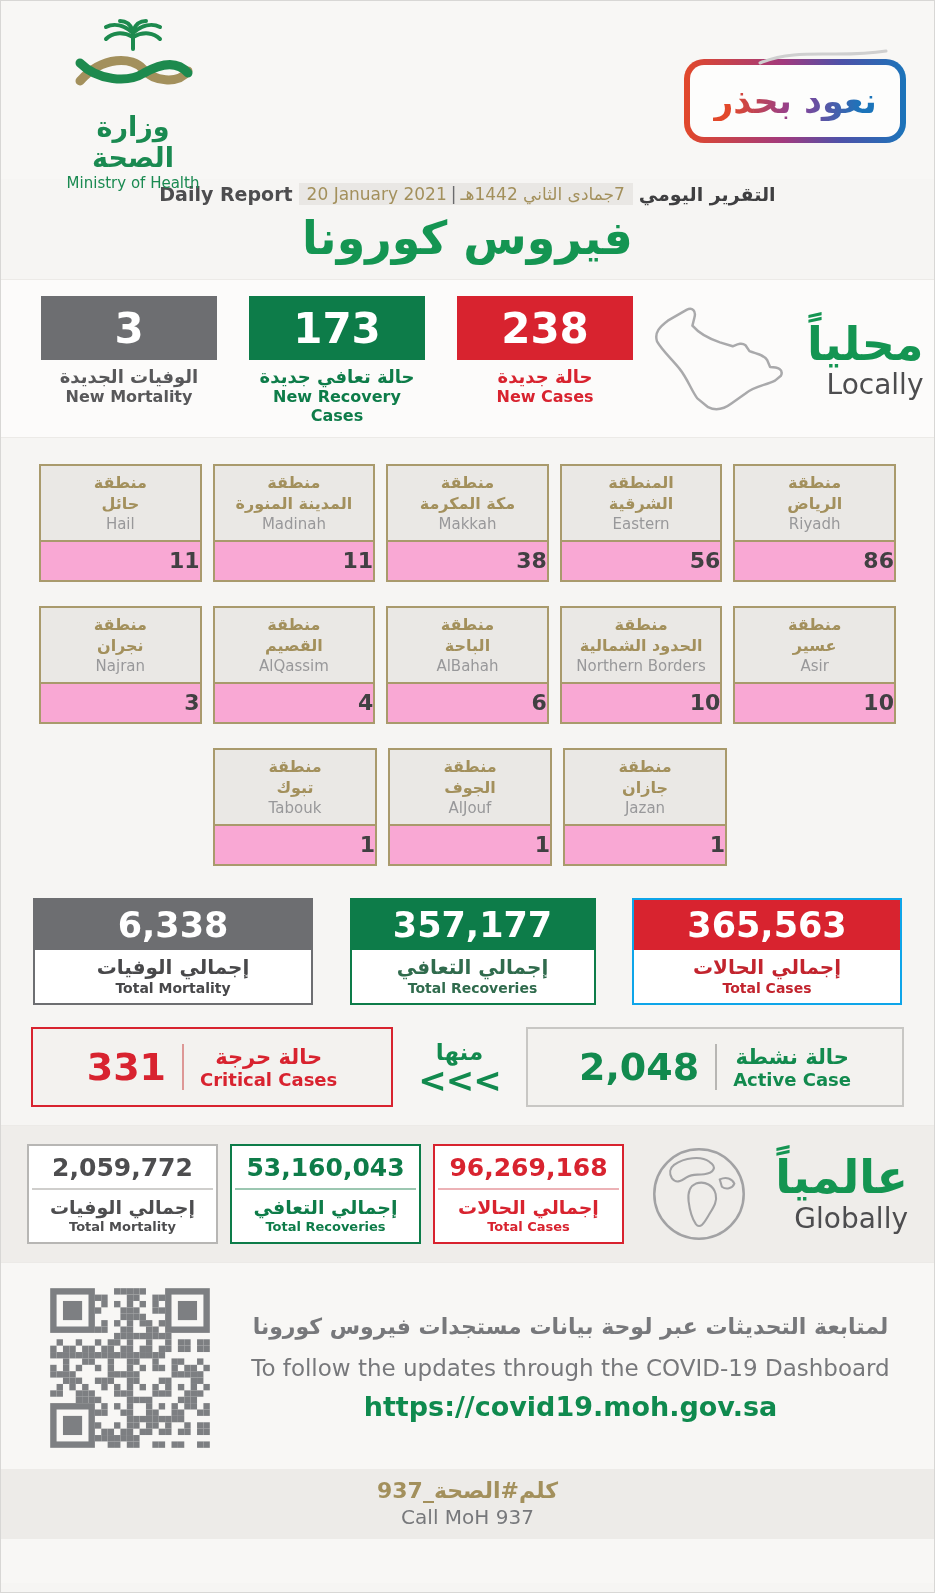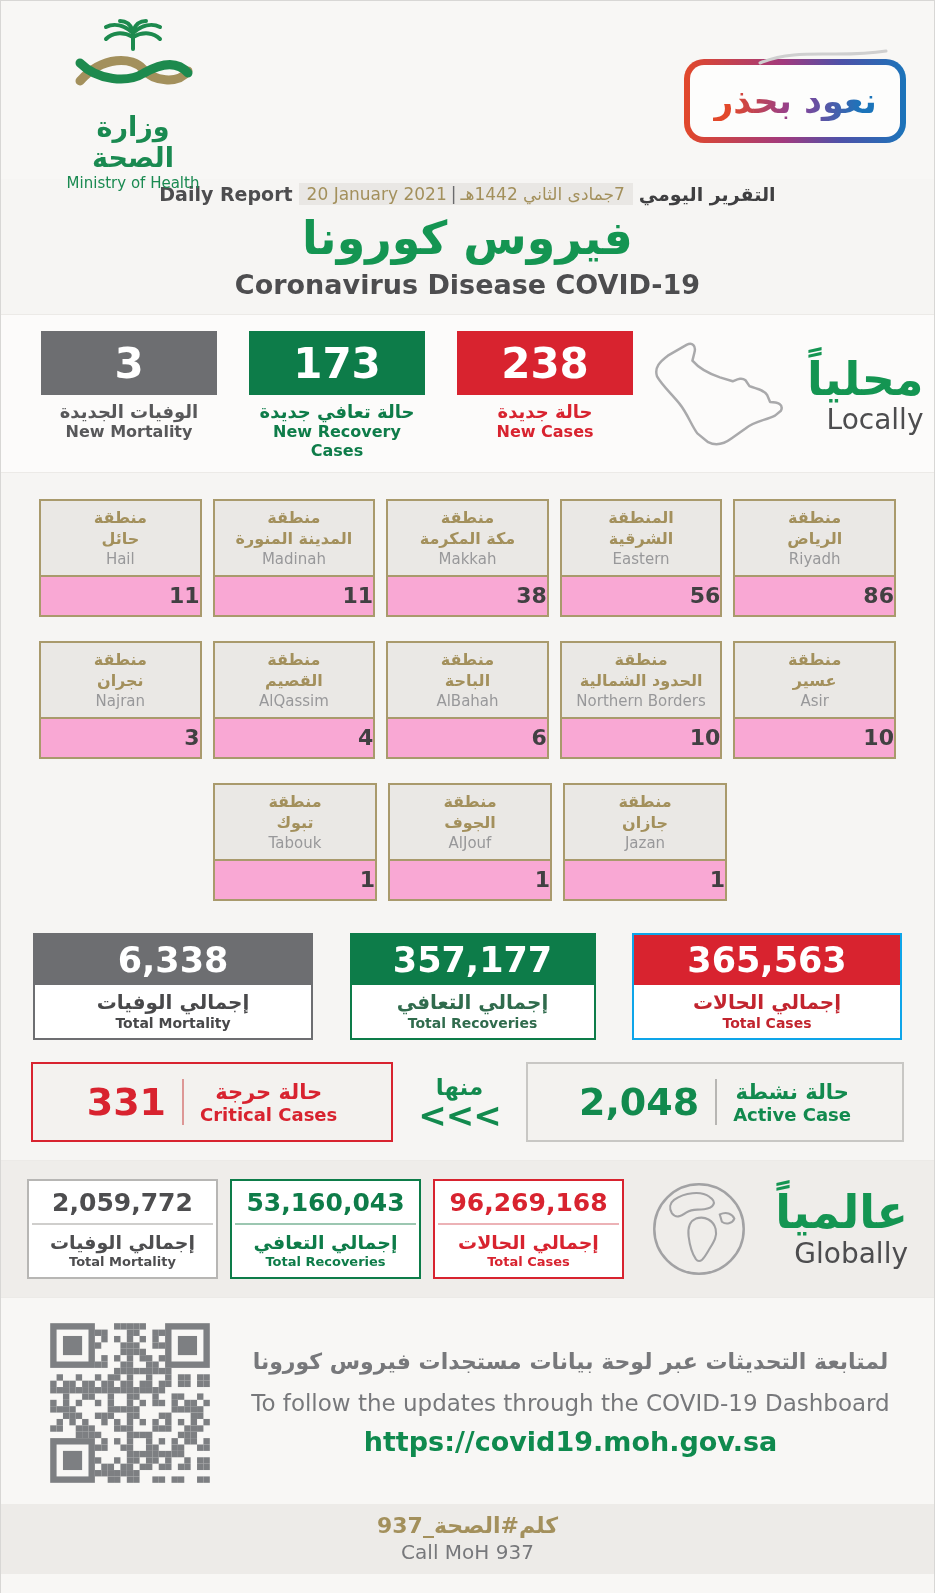--- a/index.html
+++ b/index.html
@@ -161,21 +161,20 @@
     <span class="daily-en">Daily Report</span>
     <span class="date-chip">
       <span>20 January 2021</span>
       <span class="date-sep">|</span>
       <span dir="rtl">7جمادى الثاني 1442هـ</span>
     </span>
     <span class="daily-ar" dir="rtl">التقرير اليومي</span>
   </div>
 
   <h1 class="title-ar" dir="rtl">فيروس كورونا</h1>
-  <h2 class="title-en">Coronavirus Disease COVID-19</h2>
 
   <section class="band locally">
     <div class="stats">
       <div class="stat gray-t">
         <div class="stat-box gray">3</div>
         <div class="stat-ar" dir="rtl">الوفيات الجديدة</div>
         <div class="stat-en">New Mortality</div>
       </div>
       <div class="stat green-t">
         <div class="stat-box green">173</div>

